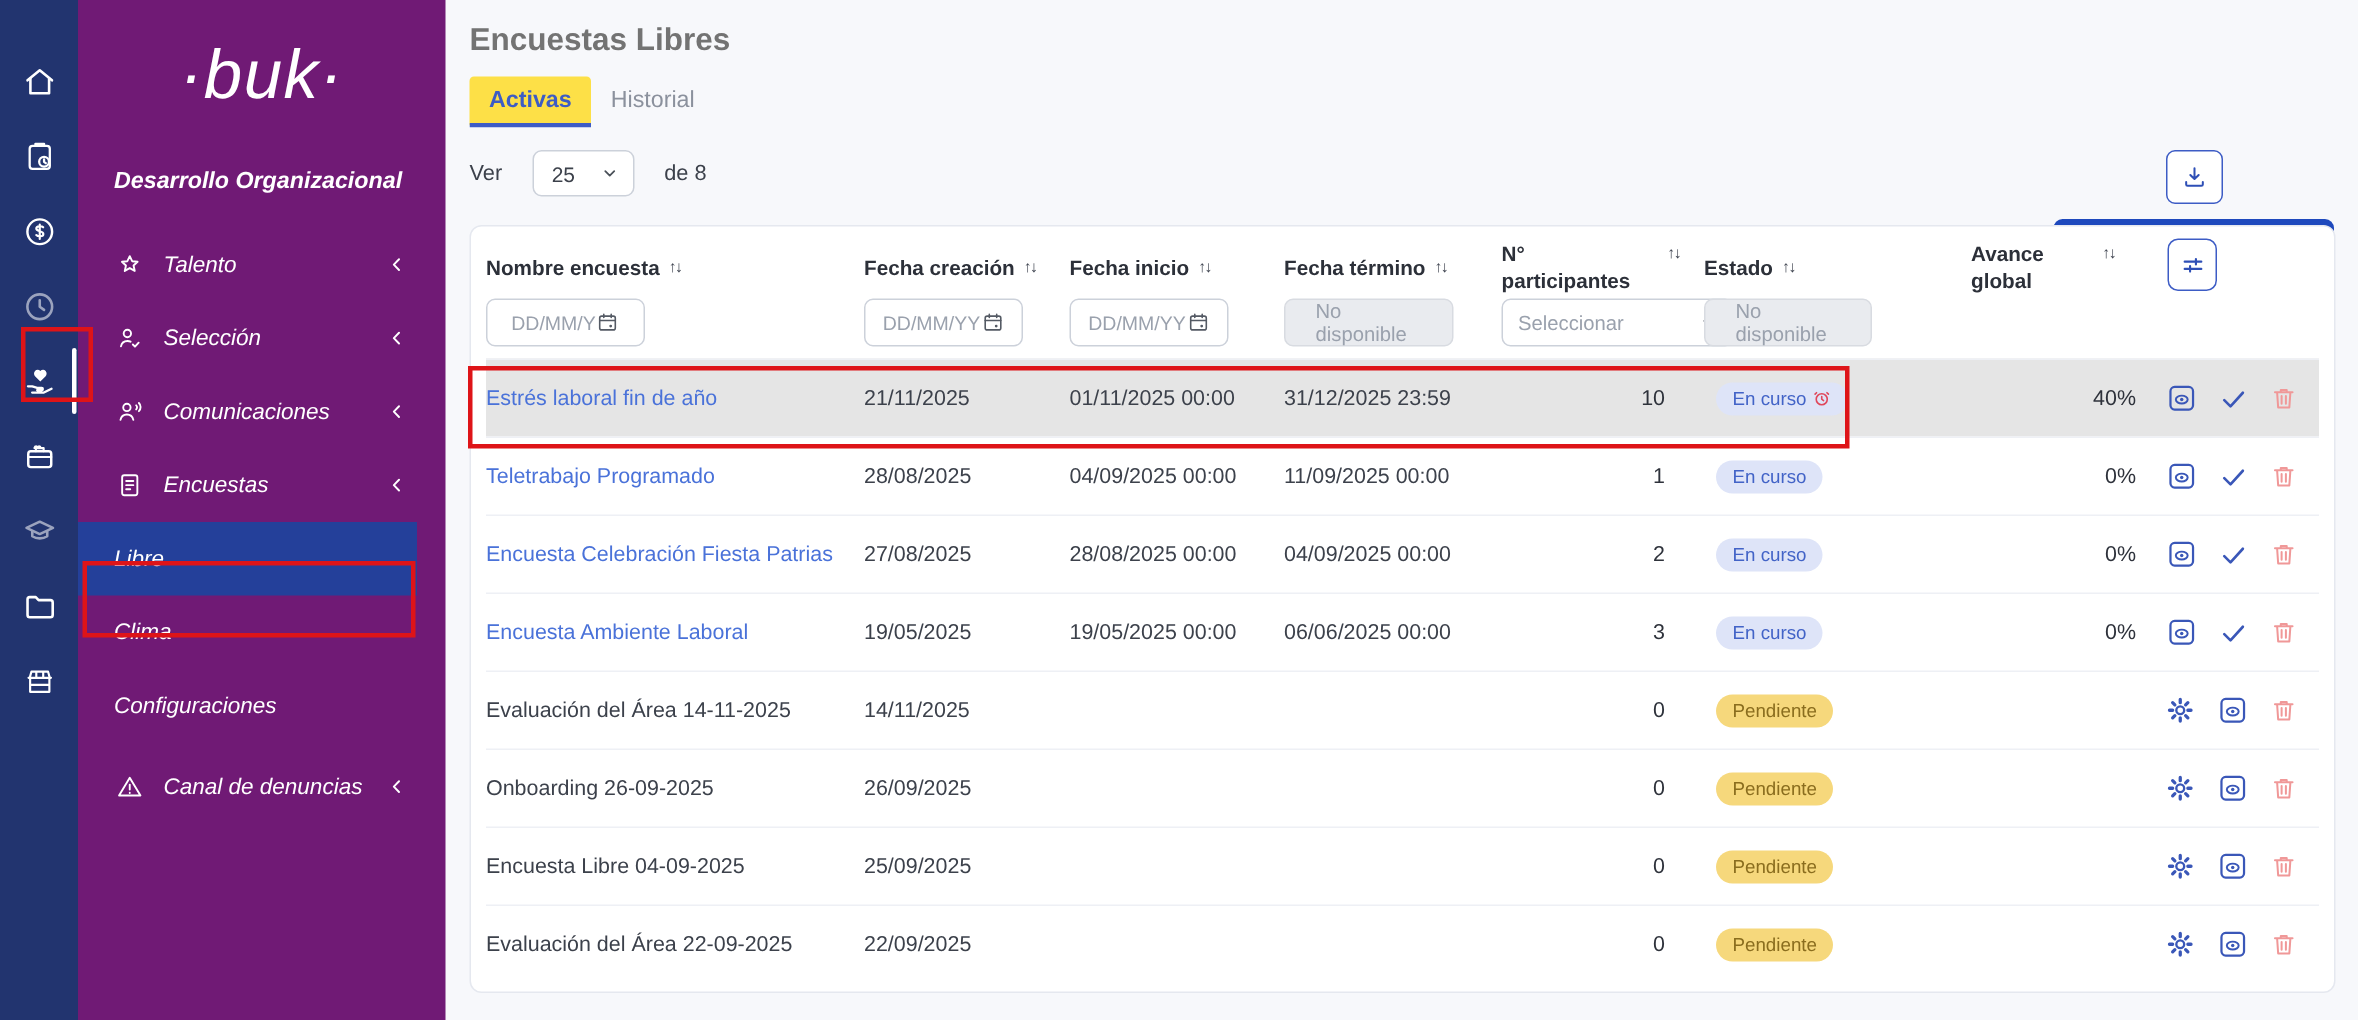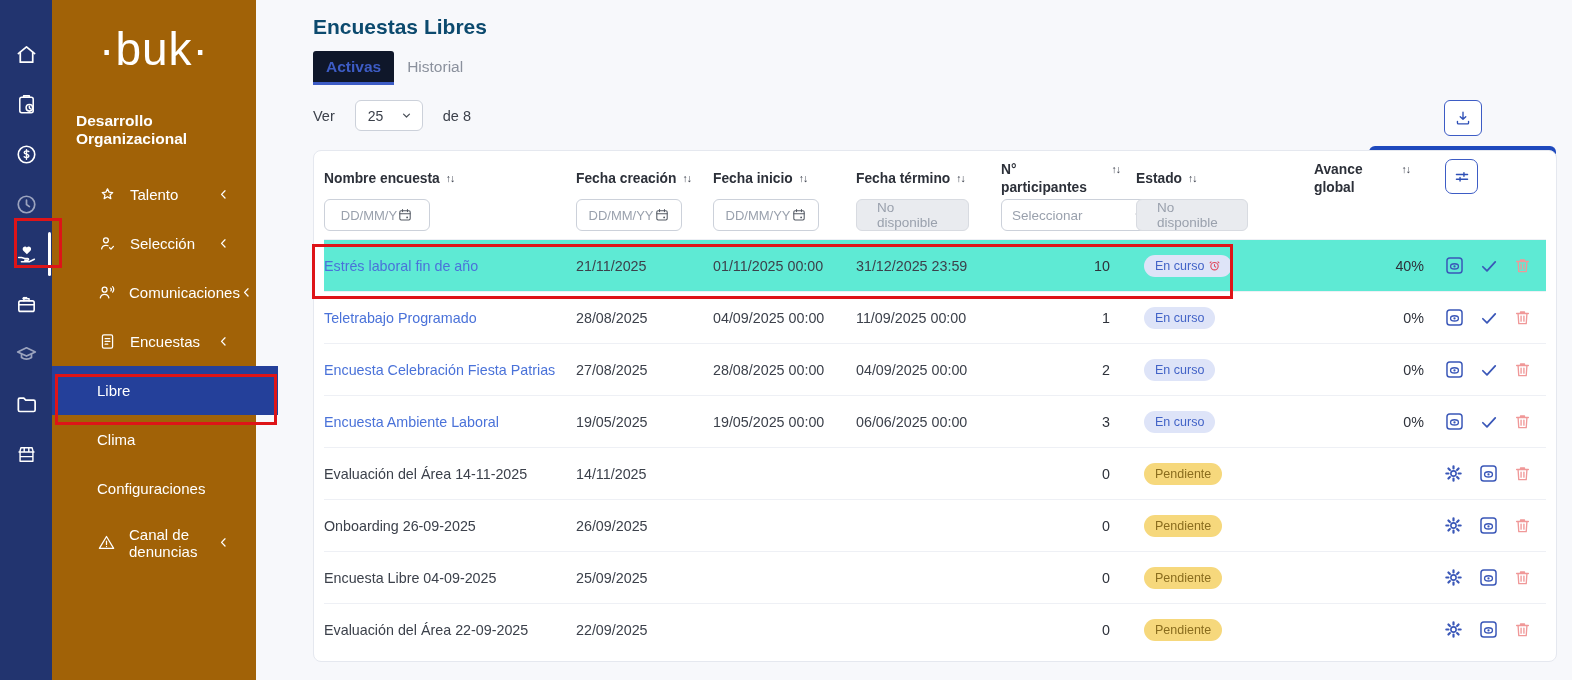--- a/index.html
+++ b/index.html
@@ -9,41 +9,41 @@
 
   
   .rail { position:absolute; left:0; top:0; width:52px; height:680px; background:#22346f; z-index:2; }
   .rail-icons { display:flex; flex-direction:column; padding-top:29px; }
   .rail-icon { position:relative; width:52px; height:50px; display:flex; align-items:center; justify-content:center; color:#fff; cursor:pointer; }
   .rail-icon svg { width:23px; height:23px; }
   .rail-icon.muted { opacity:.55; }
   .rail-icon.active::after { content:''; position:absolute; right:1px; top:3px; height:44px; width:3px; background:#fff; border-radius:2px; }
 
   
-  .sidebar { position:absolute; left:52px; top:0; width:204px; height:680px; background:#a16207; color:#fff; z-index:1; }
+  .sidebar { position:absolute; left:52px; top:0; width:245px; height:680px; background:#701a75; color:#fff; z-index:1;font-style:italic; }
   .logo { margin-top:22px; text-align:center; font-size:46px; font-weight:500; letter-spacing:1px; color:#fff; }
   .section-title { margin:36px 0 0 24px; font-size:15.5px; font-weight:bold; }
   .side-menu { margin-top:22px; }
-  .menu-item { height:49px; display:flex; align-items:center; padding-left:45px; font-size:15px; cursor:pointer; }
+  .menu-item { height:49px; display:flex; align-items:center; padding-left:24px; font-size:15px; cursor:pointer; }
   .menu-item .mi-icon { width:20px; height:20px; display:flex; align-items:center; justify-content:center; }
   .menu-item .mi-icon svg { width:19px; height:19px; }
   .menu-item .mi-label { margin-left:13px; }
   .menu-item.sub { }
   .menu-item.sub .mi-label { margin-left:0; }
   .menu-item .chev { margin-left:auto; margin-right:26px; display:flex; }
   .menu-item .chev svg { width:13px; height:13px; }
   .menu-item.active { background:#24409a; width:226px; }
   .menu-item.canal { margin-top:5px; }
 
   
   .main { position:absolute; left:297px; top:0; right:0; bottom:0; }
-  .page-title { font-size:21px; font-weight:bold; color:#0c4a6e; margin:15px 0 0 16px; }
+  .page-title { font-size:21px; font-weight:bold; color:#737373; margin:15px 0 0 16px; }
   .tabs { display:flex; margin:12px 0 0 16px; }
   .tab { padding:7px 13px 6px; font-size:15.5px; color:#8b919d; cursor:pointer; border-bottom:3px solid transparent; }
-  .tab.active { color:#3d5cc5; font-weight:bold; background:#0f172a; border-bottom:3px solid #3d5cc5; border-radius:3px 3px 0 0; }
+  .tab.active { color:#3d5cc5; font-weight:bold; background:#fde047; border-bottom:3px solid #3d5cc5; border-radius:3px 3px 0 0; }
   .pager { display:flex; align-items:center; gap:20px; margin:15px 0 0 16px; font-size:14.5px; color:#3c414b; }
   .pagesel { width:68px; height:31px; border:1px solid #ccd1da; border-radius:6px; background:#fff; display:flex; align-items:center; justify-content:space-between; padding:0 9px 0 12px; cursor:pointer; font-size:14px; color:#3c414b; }
   .pagesel svg { width:13px; height:13px; color:#4a5058; }
   .toolbar { position:absolute; top:100px; right:16px; display:flex; gap:10px; align-items:center;flex-direction:column; }
   .dl-btn { width:38px; height:36px; border:1px solid #3d5cc5; border-radius:6px; background:#fff; color:#2e4fb6; display:flex; align-items:center; justify-content:center; cursor:pointer; }
   .dl-btn svg { width:18px; height:18px; }
   .create-btn { height:37px; padding:0 18px; background:#1e49bd; border:none; border-radius:6px; color:#fff; font-size:15px; font-weight:bold; font-family:"Liberation Sans", sans-serif; cursor:pointer; }
 
   
   .card { position:absolute; top:150px; left:16px; width:1244px; height:512px; background:#fff; border:1px solid #e5e8ef; border-radius:8px; padding:0 10px; }
@@ -59,21 +59,21 @@
   .dateinp .cal svg { width:16px; height:16px; }
   .disabled-inp { height:32px; border:1px solid #d8dbe1; border-radius:6px; background:#e9ebef; color:#9aa1ad; display:flex; align-items:center; padding:0 20px; font-size:13.5px; }
   .w113 { width:113px; } .w112 { width:112px; }
   .selectbox { width:155px; height:32px; border:1px solid #ccd1da; border-radius:6px; background:#fff; display:flex; align-items:center; justify-content:space-between; padding:0 10px; font-size:13.5px; color:#9aa1ad; cursor:pointer; }
   .selectbox .caret { display:flex; color:#7a8089; }
   .selectbox .caret svg { width:14px; height:14px; }
   .sliders-btn { position:absolute; top:8px; right:78px; width:33px; height:35px; border:1px solid #3d5cc5; border-radius:7px; background:#fff; color:#2e4fb6; display:flex; align-items:center; justify-content:center; cursor:pointer; }
   .sliders-btn svg { width:18px; height:18px; }
 
   .tr { min-height:52px; border-top:1px solid #eef0f5; }
-  .tr.hl { background:#5eead4; }
+  .tr.hl { background:#e5e5e5; }
   .td { font-size:14.3px; color:#3c414b; padding-right:8px; }
   .td.name { color:#3c414b; }
   .td.name.link { color:#4a72d9; cursor:pointer; }
   .td.num { text-align:right; padding-right:26px; color:#2e323b; }
   .td.pct { text-align:right; padding-right:2px; color:#2e323b; }
   .td.estado { padding-left:8px; }
   .badge { display:inline-flex; align-items:center; gap:4px; padding:4px 11px; border-radius:13px; font-size:12.5px; white-space:nowrap; }
   .badge.en-curso { background:#dee4f8; color:#4263c7; }
   .badge.pendiente { background:#f6d87c; color:#8a6d1e; }
   .badge .alarm { display:flex; }

